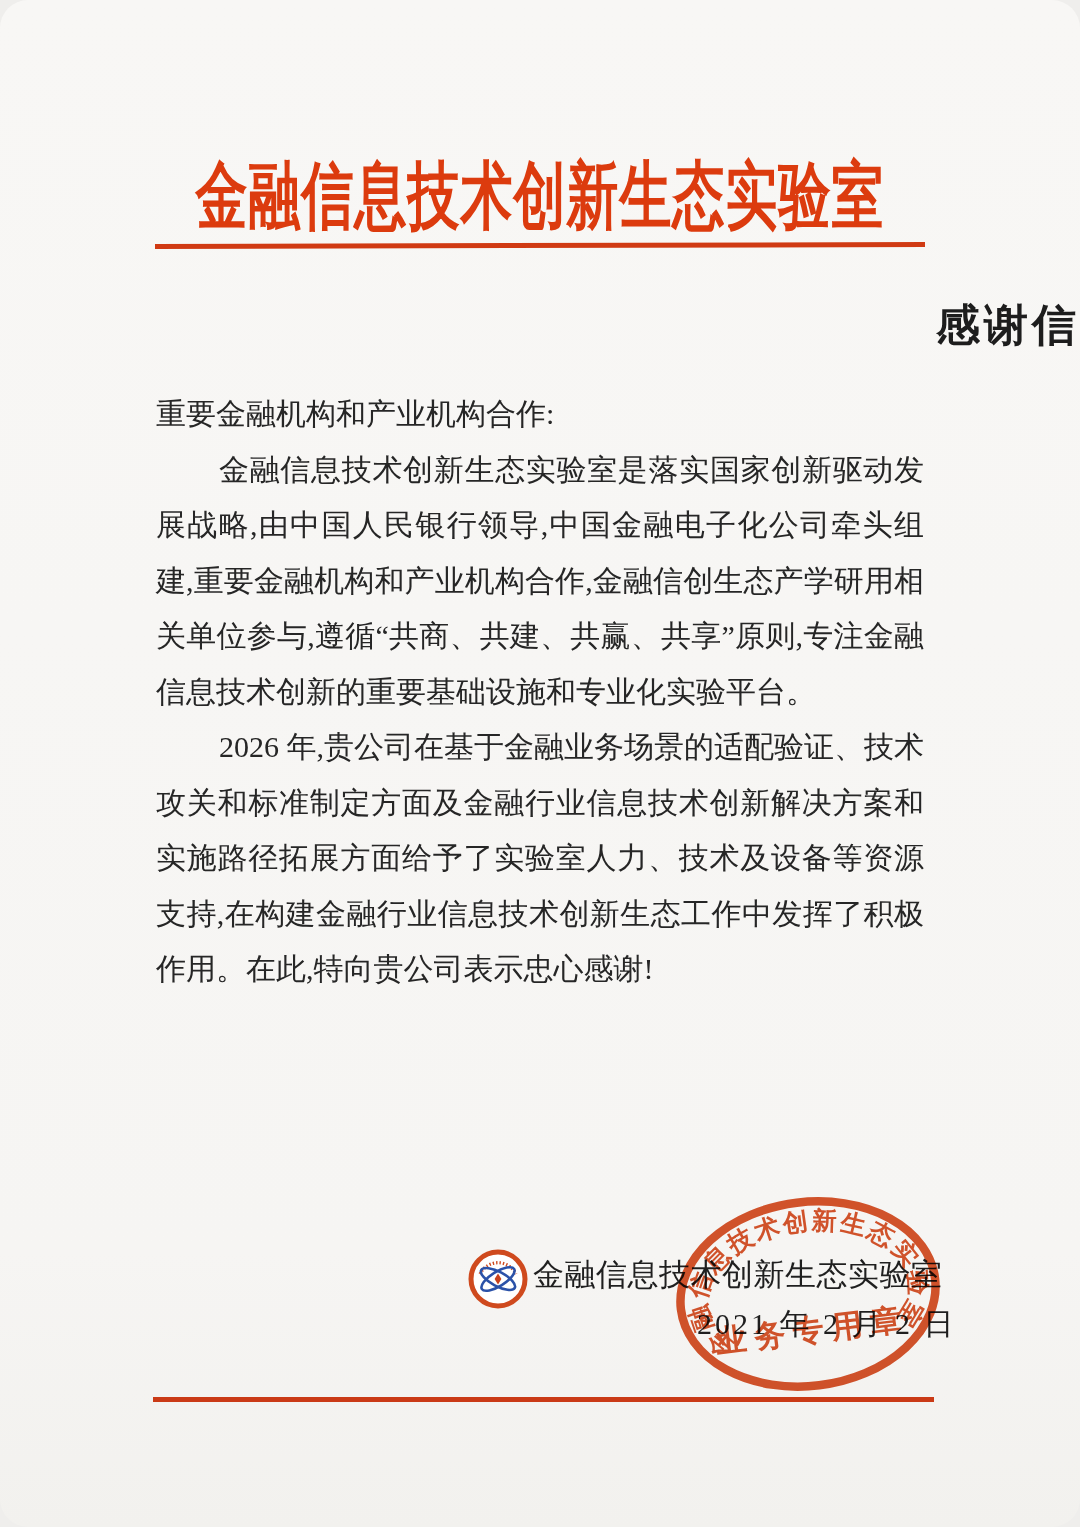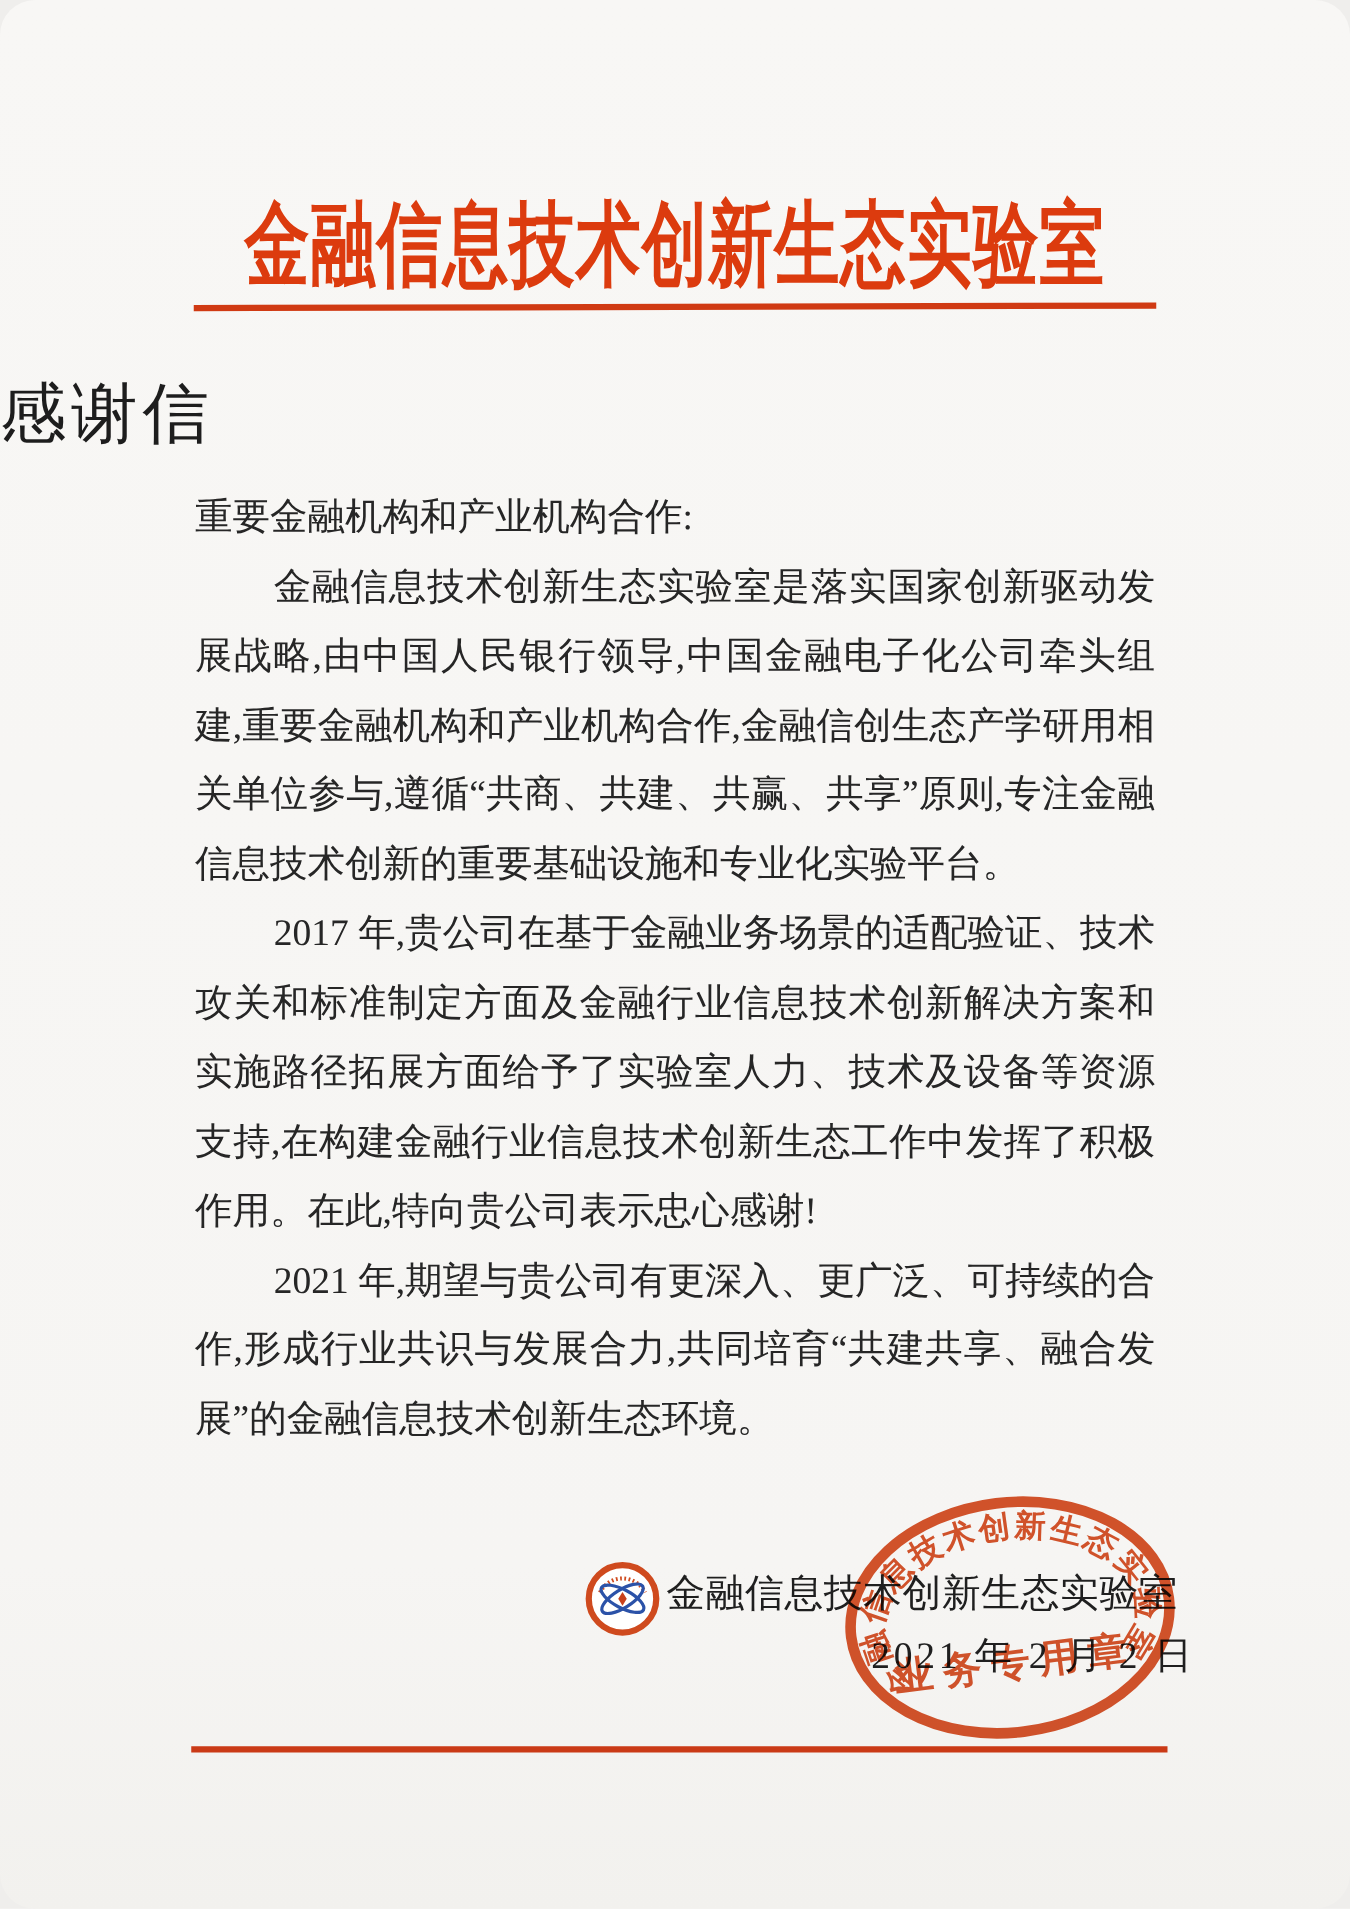--- a/index.html
+++ b/index.html
@@ -30,24 +30,24 @@
   }
   .letterhead-rule {
     position: absolute; left: 155px; top: 243px;
     width: 770px; height: 5px;
     background: #d03a13;
     transform: rotate(-0.15deg);
   }
   
   .letter-title {
     position: absolute; top: 296px; left: 0; width: 100%;
-    text-align: left;
+    text-align: right;
     font-family: "Liberation Sans", "DejaVu Sans", sans-serif;
-    font-weight: 400;
-    font-size: 53px;
+    font-weight: 700;
+    font-size: 44px;
     letter-spacing: 4px;
     color: #1d1d1d;
   }
   
   .letter-body {
     position: absolute; left: 156px; top: 386px; width: 768px;
     font-size: 30px;
     line-height: 55.5px;
     color: #262626;
     text-align: justify;
@@ -90,22 +90,21 @@
 <div class="page">
 
   <div class="letterhead-title">金融信息技术创新生态实验室</div>
   <div class="letterhead-rule"></div>
 
   <div class="letter-title">感谢信</div>
 
   <div class="letter-body">
     <p class="salutation">重要金融机构和产业机构合作:</p>
     <p class="para">金融信息技术创新生态实验室是落实国家创新驱动发展战略,由中国人民银行领导,中国金融电子化公司牵头组建,重要金融机构和产业机构合作,金融信创生态产学研用相关单位参与,遵循“共商、共建、共赢、共享”原则,专注金融信息技术创新的重要基础设施和专业化实验平台。</p>
-    <p class="para">2017 年,贵公司在基于金融业务场景的适配验证、技术攻关和标准制定方面及金融行业信息技术创新解决方案和实施路径拓展方面给予了实验室人力、技术及设备等资源支持,在构建金融行业信息技术创新生态工作中发挥了积极作用。在此,特向贵公司表示忠心感谢!</p>
-    <p class="para">2021 年,期望与贵公司有更深入、更广泛、可持续的合作,形成行业共识与发展合力,共同培育“共建共享、融合发展”的金融信息技术创新生态环境。</p>
+    <p class="para">2026 年,贵公司在基于金融业务场景的适配验证、技术攻关和标准制定方面及金融行业信息技术创新解决方案和实施路径拓展方面给予了实验室人力、技术及设备等资源支持,在构建金融行业信息技术创新生态工作中发挥了积极作用。在此,特向贵公司表示忠心感谢!</p>
   </div>
 
   <svg class="lab-logo" viewBox="0 0 64 64" xmlns="http://www.w3.org/2000/svg">
     <circle cx="32" cy="32" r="27" fill="#ffffff" stroke="#cf4a1e" stroke-width="5"></circle>
     <path d="M 14 27 A 20 20 0 0 1 50 27" fill="none" stroke="#cf4a1e" stroke-width="3.2" stroke-dasharray="1.4,2"></path>
     <g stroke="#2b52a8" stroke-width="2.6" fill="none">
       <ellipse cx="32" cy="32" rx="19" ry="7.2" transform="rotate(-32 32 32)"></ellipse>
       <ellipse cx="32" cy="32" rx="19" ry="7.2" transform="rotate(28 32 32)"></ellipse>
     </g>
     <path d="M32 26.5 L35.4 32 L32 37.5 L28.6 32 Z" fill="#c8401a"></path>

